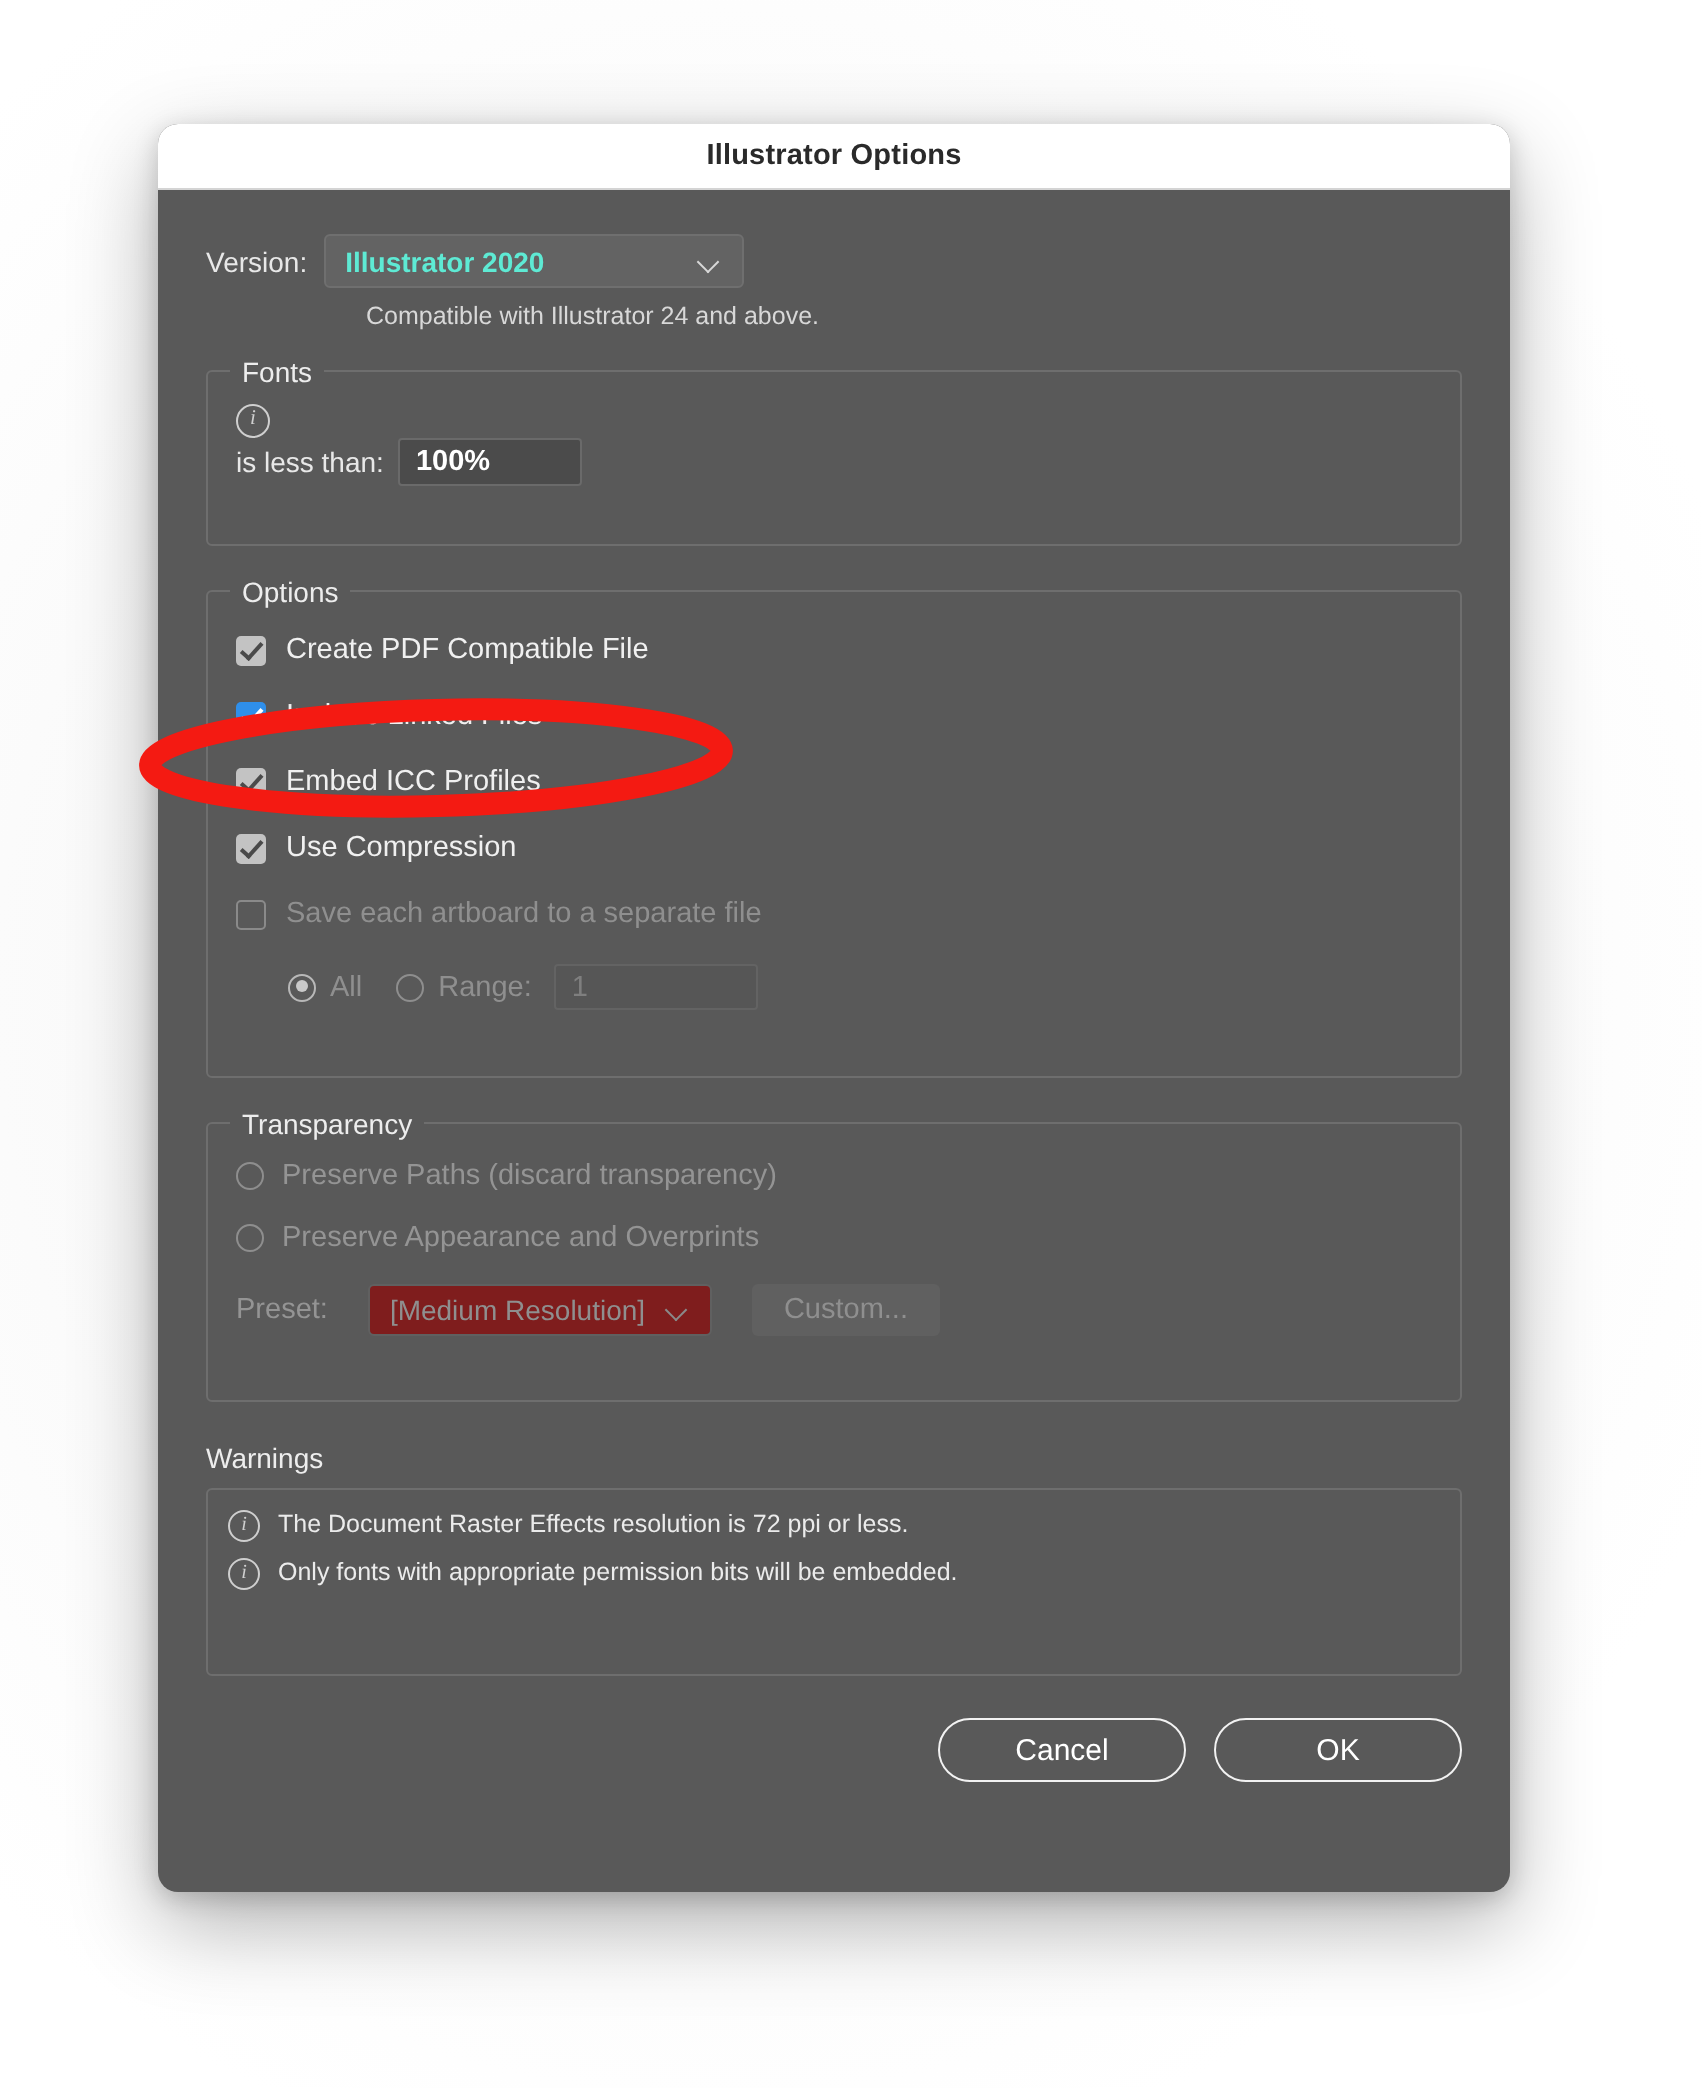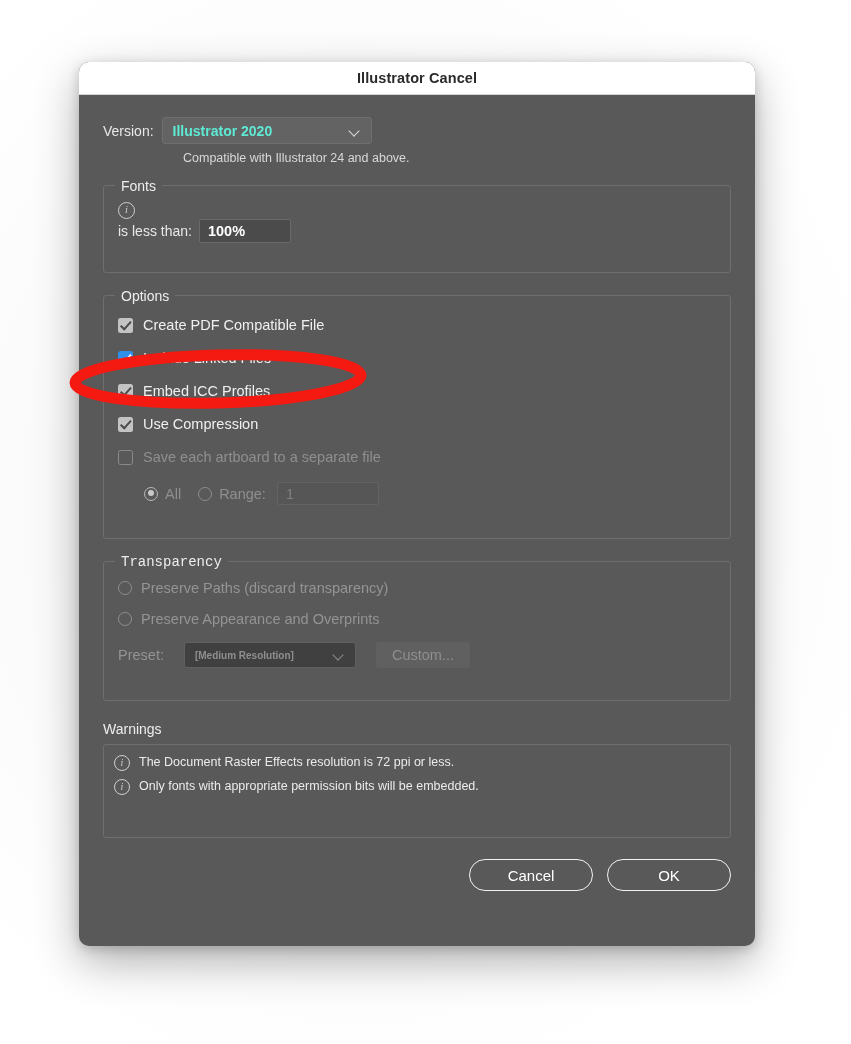--- a/index.html
+++ b/index.html
@@ -234,40 +234,40 @@
     background: #565656;
     border-color: #636363;
     color: #7f7f7f;
     font-weight: normal;
     width: 102px;
     height: 23px;
   }
 
   
   #transparency-group { margin-top: 22px; height: 140px; box-sizing: border-box; padding-top: 18px; }
-  #transparency-group .group-title { color: #ededed; font-family: Liberation Mono, monospace; }
+  #transparency-group .group-title { color: #ededed; }
   .tr-row {
     display: flex;
     align-items: center;
     gap: 9px;
     margin-bottom: 15px;
   }
   .tr-label { font-size: 14.5px; color: #949494; }
   .preset-row {
     display: flex;
     align-items: center;
     gap: 20px;
     margin-top: 2px;
   }
   .select.dim {
-    background: #404040;
+    background: #7f1d1d;
     border-color: #606060;
     color: #8f8f8f;
-    font-weight: bold;
-    font-size: 10px;
+    font-weight: normal;
+    font-size: 14px;
     min-width: 172px;
     height: 26px;
   }
   .select.dim .chev::before {
     border-right-color: #8a8a8a;
     border-bottom-color: #8a8a8a;
   }
   .btn-dim {
     background: #606060;
     border: none;
@@ -346,21 +346,21 @@
   }
 </style>
 </head>
 <body>
 
 <div class="desktop">
 
   <div class="dialog">
 
     <div class="titlebar">
-      <div class="titlebar-text">Illustrator Cancel</div>
+      <div class="titlebar-text">Illustrator Options</div>
     </div>
 
     <div class="body-area">
 
       <div class="version-row">
         <span class="label">Version:</span>
         <div class="select">
           <span class="sel-value">Illustrator 2020</span>
           <span class="chev"></span>
         </div>

